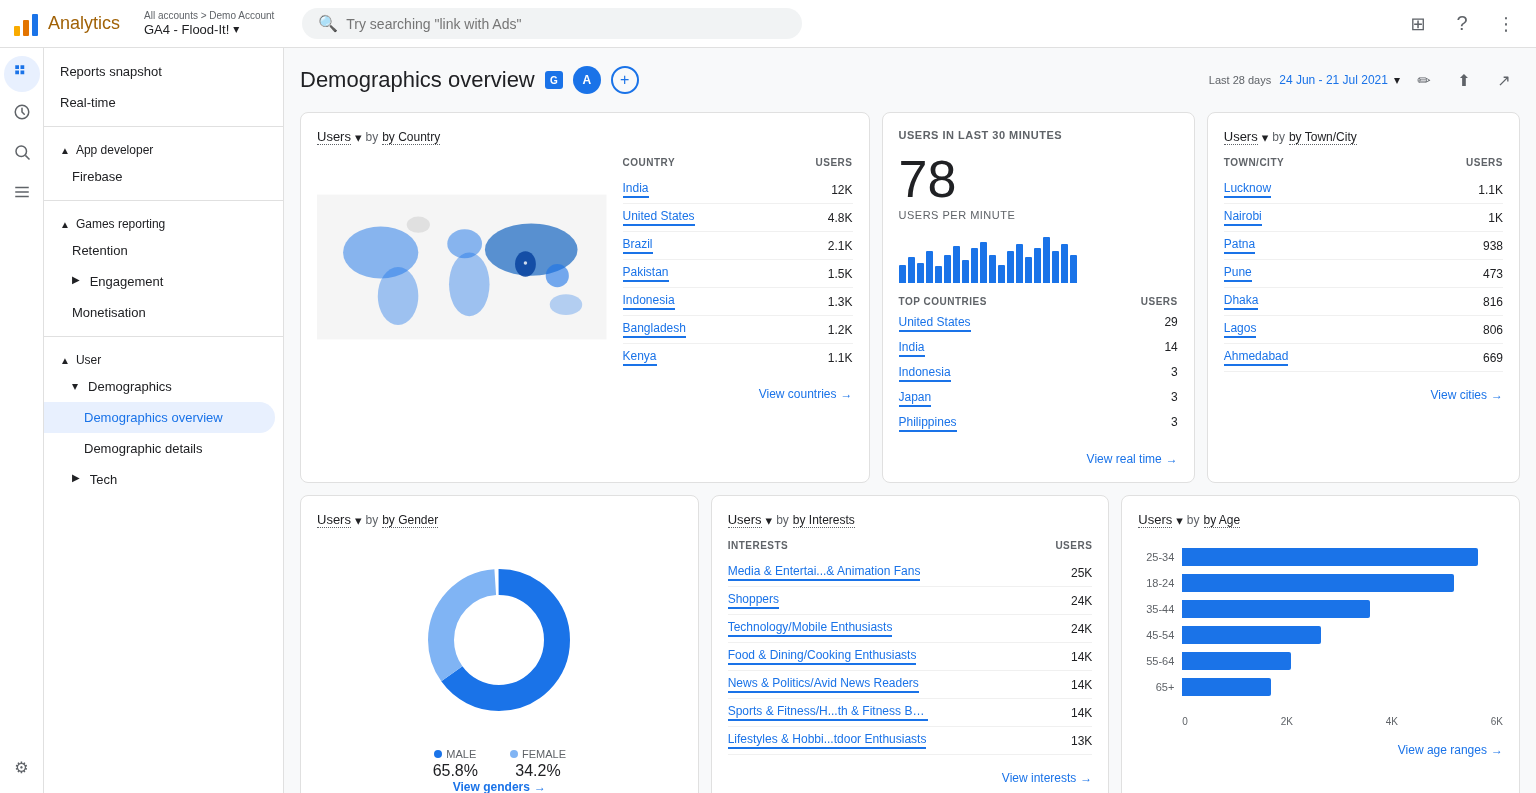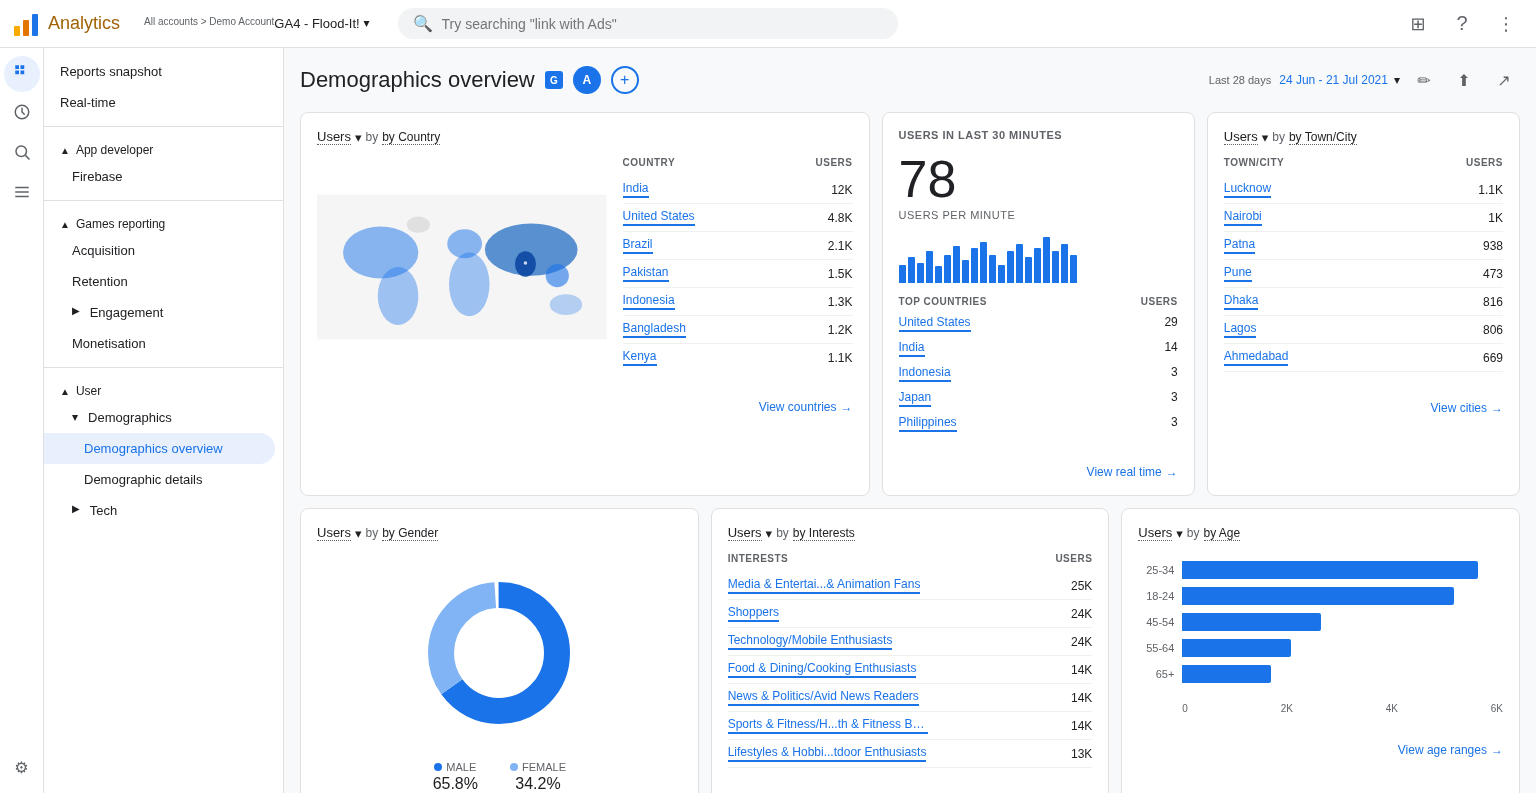--- a/index.html
+++ b/index.html
@@ -7,21 +7,21 @@
 
     
     .top-nav {
       display: flex; align-items: center; height: 48px;
       background: #fff; border-bottom: 1px solid #e0e0e0;
       padding: 0 12px; gap: 12px; position: fixed; top: 0; left: 0; right: 0; z-index: 100;
     }
     .logo-area { display: flex; align-items: center; gap: 8px; min-width: 120px; }
     .logo-icon { width: 28px; height: 28px; }
     .app-title { font-size: 18px; color: #a16207; font-weight: 400; }
-    .account-info { display: flex; flex-direction: row; line-height: 1.2; text-align: right; }
+    .account-info { display: flex; flex-direction: column; line-height: 1.2; text-align: right; }
     .account-breadcrumb { font-size: 10px; color: #5f6368; }
     .account-name { font-size: 13px; color: #202124; font-weight: 500; display: flex; align-items: center; gap: 4px; cursor: pointer; }
     .search-bar {
       flex: 1; max-width: 500px; display: flex; align-items: center;
       background: #f1f3f4; border-radius: 24px; padding: 6px 16px; gap: 8px;
       margin-left: 16px;
     }
     .search-bar input { border: none; background: transparent; outline: none; font-size: 14px; color: #202124; width: 100%; }
     .nav-icons { display: flex; align-items: center; gap: 8px; margin-left: auto; }
     .nav-icon-btn { width: 36px; height: 36px; border-radius: 50%; display: flex; align-items: center; justify-content: center; cursor: pointer; color: #5f6368; font-size: 18px; border: none; background: transparent; }
@@ -91,21 +91,21 @@
     
     .country-card { display: flex; gap: 16px; }
     .map-area { flex: 1; min-height: 220px; position: relative; }
     .table-area { width: 230px; flex-shrink: 0; }
     .table-header { display: flex; justify-content: space-between; font-size: 10px; font-weight: 600; color: #5f6368; letter-spacing: 0.5px; margin-bottom: 8px; text-transform: uppercase; }
     .table-row { display: flex; justify-content: space-between; align-items: center; padding: 5px 0; border-bottom: 1px solid #f0f0f0; }
     .table-row:last-child { border-bottom: none; }
     .table-country { color: #1a73e8; font-size: 12px; cursor: pointer; }
     .table-country::after { content: ''; display: block; height: 2px; background: #1a73e8; margin-top: 1px; }
     .table-val { font-size: 12px; color: #202124; }
-    .view-link { color: #1a73e8; font-size: 12px; cursor: pointer; text-align: right; margin-top: 29px; display: flex; align-items: center; justify-content: flex-end; gap: 4px; }
+    .view-link { color: #1a73e8; font-size: 12px; cursor: pointer; text-align: right; margin-top: 16px; display: flex; align-items: center; justify-content: flex-end; gap: 4px; }
 
     
     .realtime-users { font-size: 52px; font-weight: 300; color: #202124; line-height: 1; }
     .realtime-label { font-size: 11px; color: #5f6368; margin-top: 4px; margin-bottom: 12px; letter-spacing: 0.5px; text-transform: uppercase; }
     .mini-bar-chart { display: flex; align-items: flex-end; gap: 2px; height: 50px; margin: 8px 0; }
     .mini-bar { background: #1a73e8; border-radius: 1px 1px 0 0; width: 7px; }
     .top-countries-header { display: flex; justify-content: space-between; font-size: 10px; font-weight: 600; color: #5f6368; letter-spacing: 0.5px; margin: 13px 0 4px; text-transform: uppercase; }
     .realtime-row { display: flex; justify-content: space-between; padding: 4px 0; }
     .realtime-country { color: #1a73e8; font-size: 12px; cursor: pointer; }
     .realtime-country::after { content: ''; display: block; height: 2px; background: #1a73e8; margin-top: 1px; }
@@ -244,23 +244,20 @@
     </div>
     <div class="nav-item nav-indent">
       <span>Firebase</span>
     </div>
     <div class="nav-divider"></div>
     <div class="nav-group-title">
       <span class="caret">▲</span>
       <span>Games reporting</span>
     </div>
     <div class="nav-item nav-indent">
-      <span>Acquisition</span>
-    </div>
-    <div class="nav-item nav-indent">
       <span>Retention</span>
     </div>
     <div class="nav-item nav-indent">
       <span style="font-size:10px; margin-right:2px;">▶</span>
       <span>Engagement</span>
     </div>
     <div class="nav-item nav-indent">
       <span>Monetisation</span>
     </div>
     <div class="nav-divider"></div>
@@ -612,20 +609,26 @@
                 <div class="age-bar" style="width:92.3%;"></div>
               </div>
             </div>
             <div class="age-row">
               <span class="age-label">18-24</span>
               <div class="age-bar-wrap">
                 <div class="age-bar" style="width:84.6%;"></div>
               </div>
             </div>
             <div class="age-row">
+              <span class="age-label">35-44</span>
+              <div class="age-bar-wrap">
+                <div class="age-bar" style="width:58.5%;"></div>
+              </div>
+            </div>
+            <div class="age-row">
               <span class="age-label">45-54</span>
               <div class="age-bar-wrap">
                 <div class="age-bar" style="width:43.1%;"></div>
               </div>
             </div>
             <div class="age-row">
               <span class="age-label">55-64</span>
               <div class="age-bar-wrap">
                 <div class="age-bar" style="width:33.8%;"></div>
               </div>

